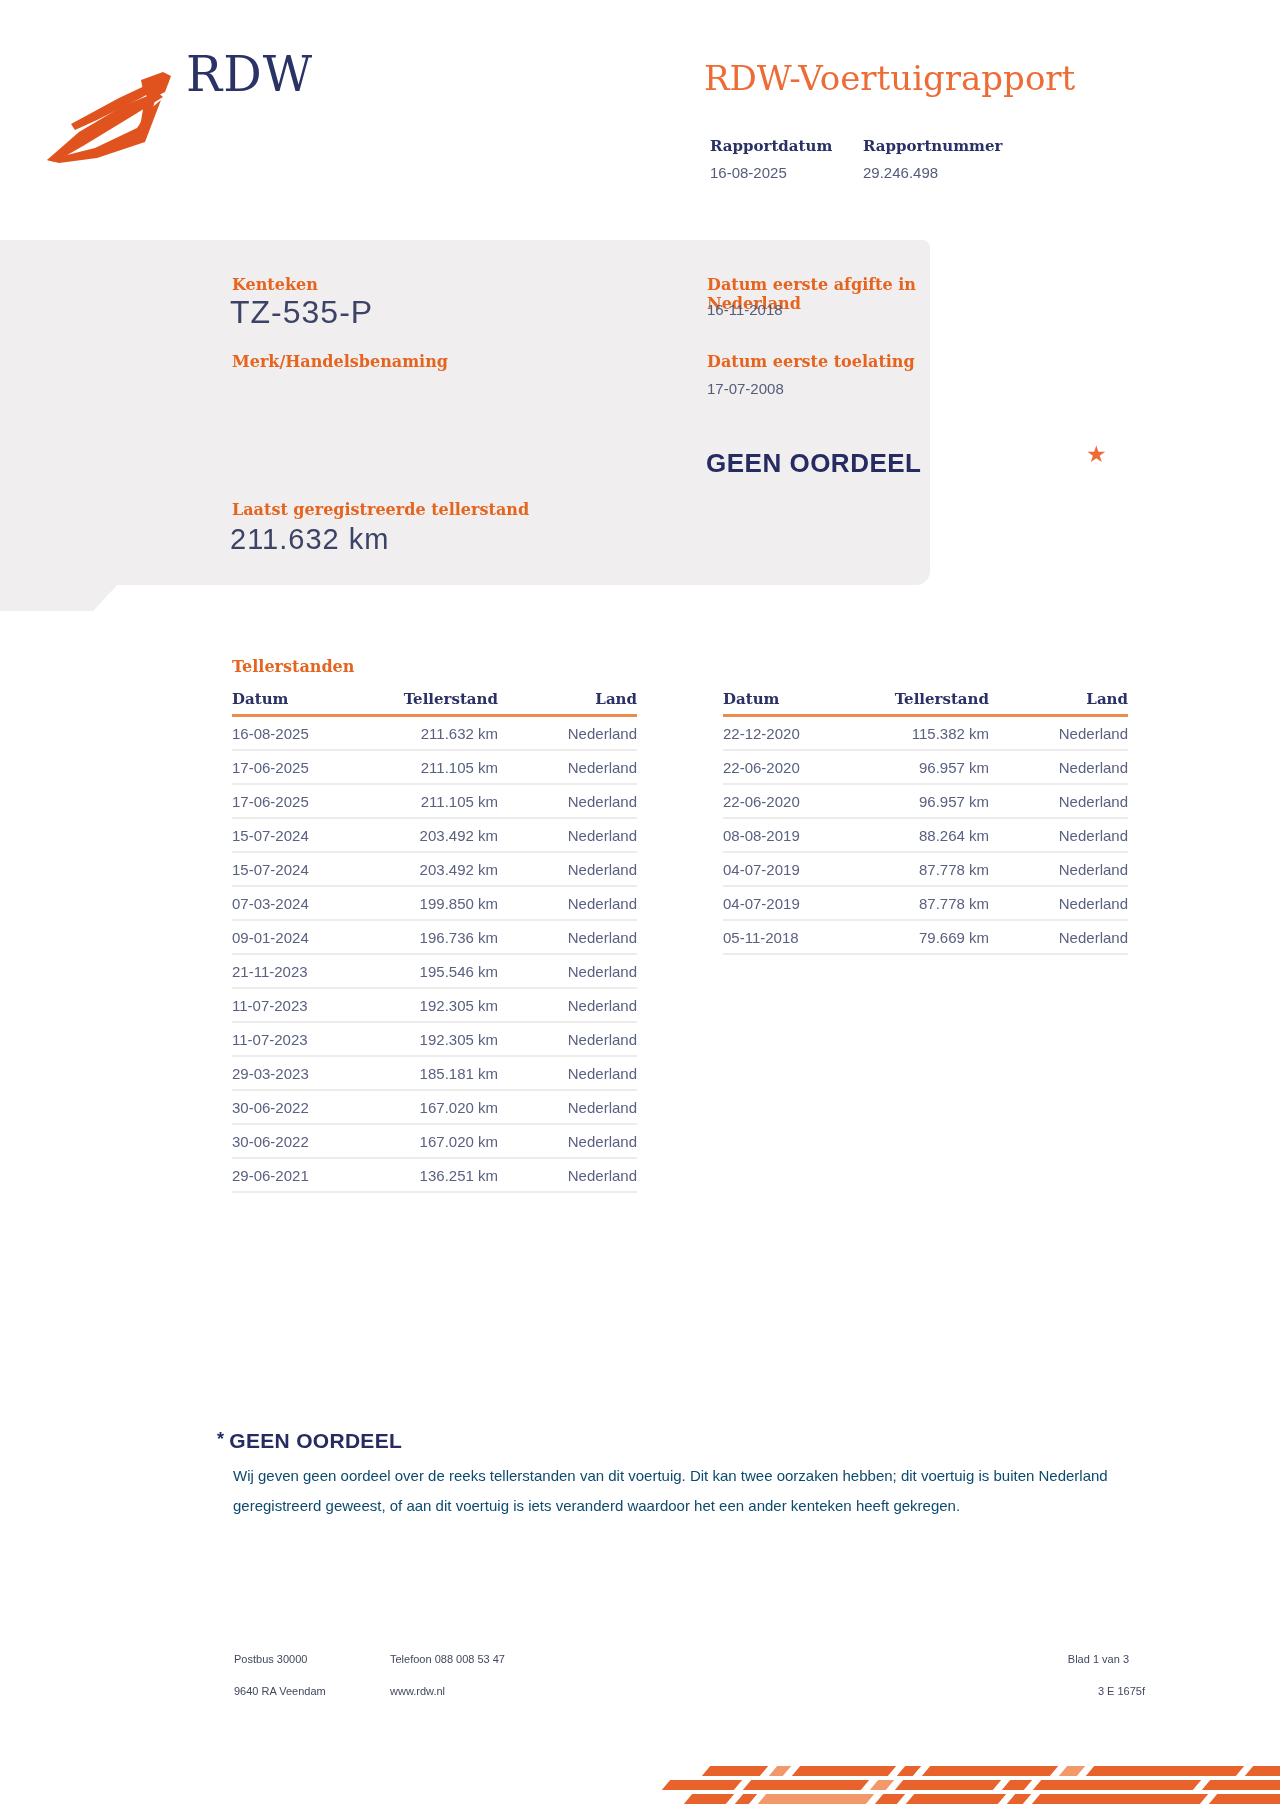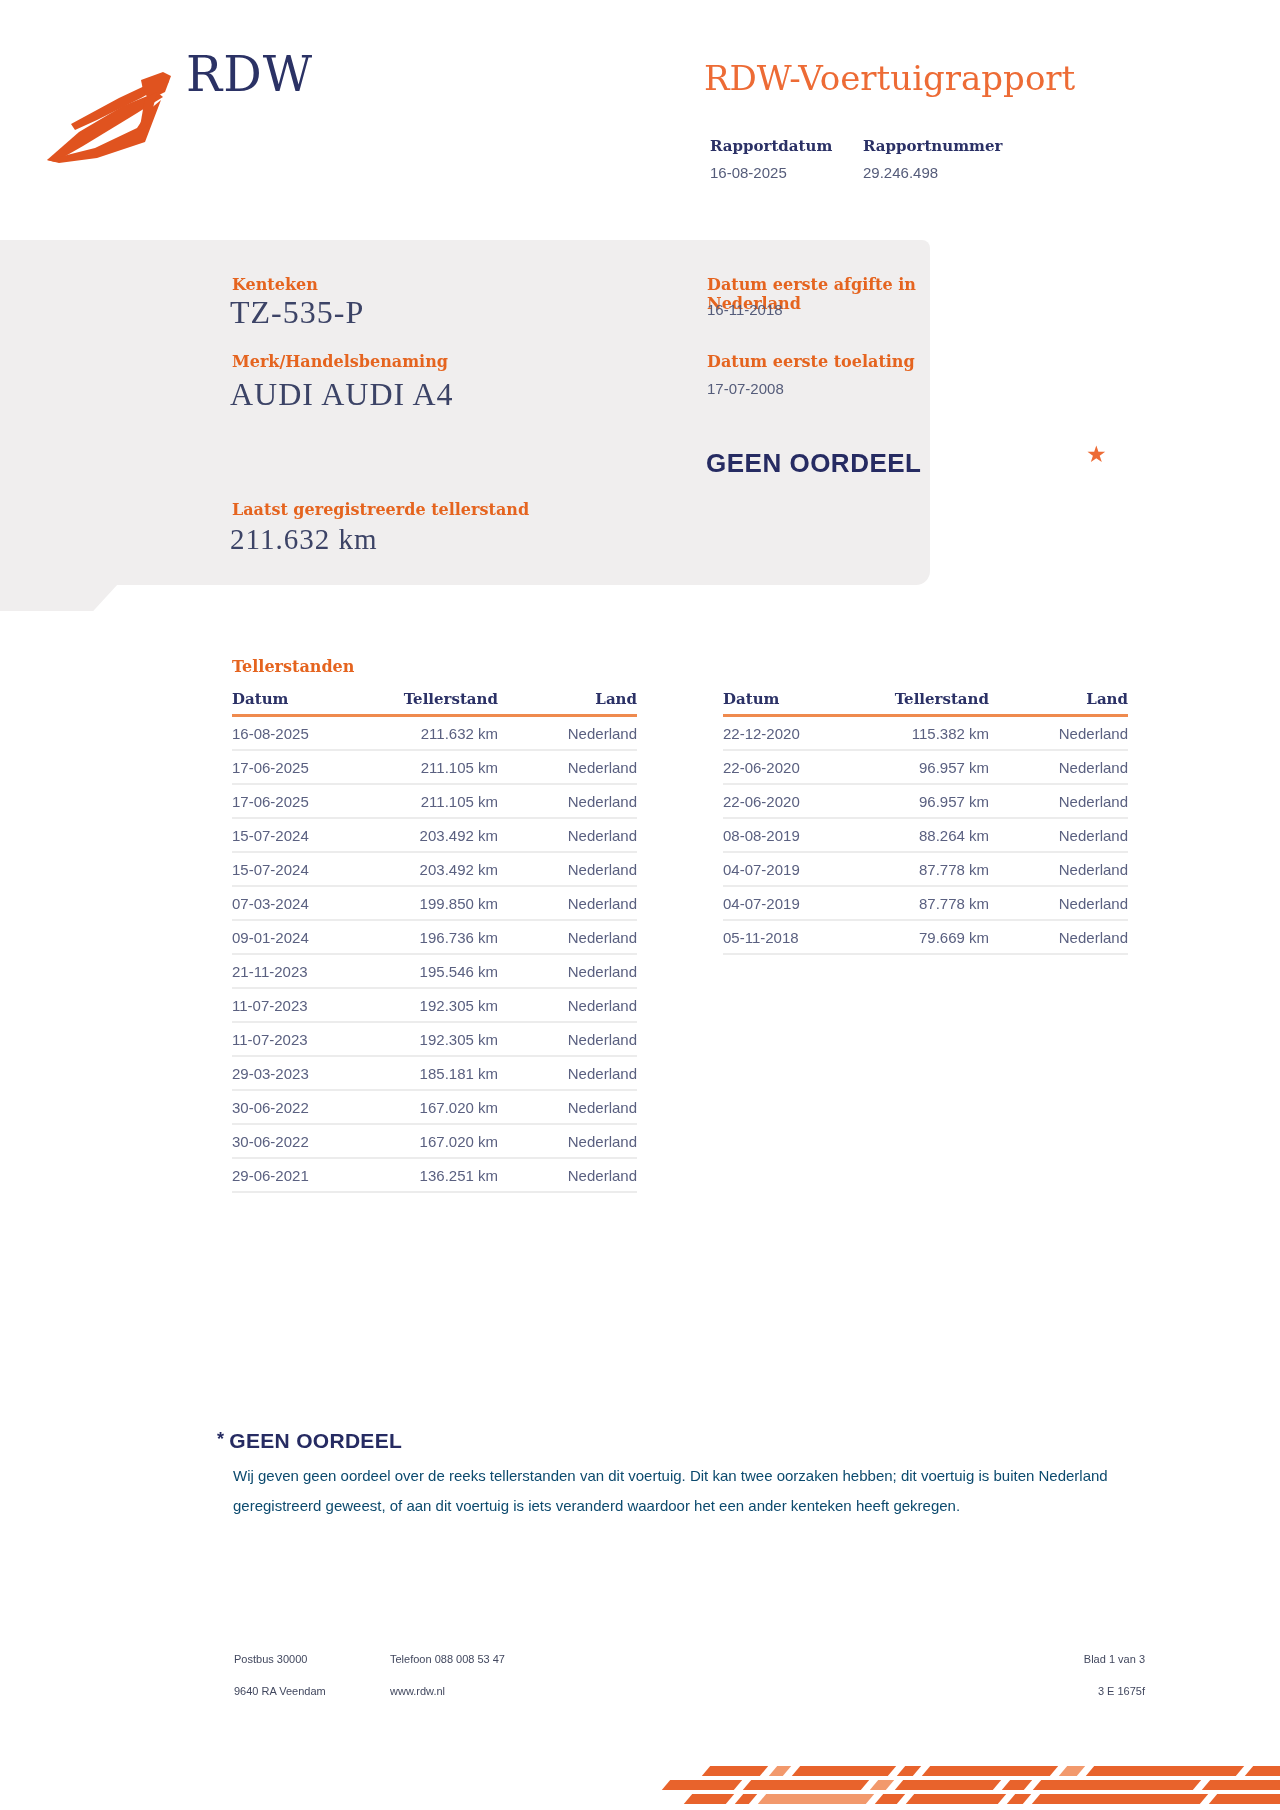--- a/index.html
+++ b/index.html
@@ -17,21 +17,21 @@
   .meta-value{position:absolute;top:164px;font-size:15px;color:#555c7a;}
   .x-datum{left:710px;} .x-nummer{left:863px;}
 
   
   .panel{position:absolute;left:0;top:240px;width:930px;height:345px;background:#f0eeee;
          border-radius:0 8px 14px 0;}
   .panel-foot{position:absolute;left:0;top:584px;width:118px;height:27px;background:#f0eeee;
               clip-path:polygon(0 0,100% 0,79% 100%,0 100%);}
   .p-label{position:absolute;font-family:"DejaVu Serif",serif;font-weight:bold;
            font-size:16px;color:#e5641f;}
-  .p-big{position:absolute;font-family:Liberation Serif, serif;font-size:32px;color:#3c4366;
+  .p-big{position:absolute;font-family:Liberation Sans, sans-serif;font-size:32px;color:#3c4366;
          letter-spacing:1px;}
   .p-val{position:absolute;font-size:15px;color:#555c7a;}
   .l-kenteken{left:232px;top:35px;} .v-kenteken{left:230px;top:54px;}
   .l-merk{left:232px;top:112px;}    .v-merk{left:230px;top:136px;}
   .l-afgifte{left:707px;top:35px;}  .v-afgifte{left:707px;top:61px;}
   .l-toelating{left:707px;top:112px;} .v-toelating{left:707px;top:140px;}
   .v-oordeel{position:absolute;left:706px;top:208px;font-family:"Liberation Sans",sans-serif;
              font-weight:bold;font-size:26px;color:#262b62;letter-spacing:.5px;}
   .v-star{position:absolute;left:1086px;top:201px;font-size:23px;color:#ed6b35;}
   .l-teller{left:232px;top:260px;} .v-teller{left:230px;top:283px;font-size:29px;}
@@ -53,21 +53,21 @@
   .fn-title{position:absolute;left:217px;top:1429px;font-weight:bold;font-size:21px;
             color:#262b62;letter-spacing:.3px;}
   .fn-title .ast{font-size:18px;margin-right:5px;vertical-align:3px;}
   .fn-text{position:absolute;left:233px;top:1461px;width:912px;font-size:15px;
            line-height:30px;color:#0c4a6e;}
 
   
   .ft{position:absolute;font-size:11px;color:#42485f;}
   .ft-a1{left:234px;top:1653px;} .ft-a2{left:234px;top:1685px;}
   .ft-ph{left:390px;top:1653px;} .ft-web{left:390px;top:1685px;}
-  .ft-page{right:135px;top:1653px;text-align:left;}
+  .ft-page{right:151px;top:1653px;text-align:left;}
   .ft-code{right:135px;top:1685px;text-align:right;}
 
   
   .stripes{position:absolute;left:660px;top:1766px;width:640px;height:44px;overflow:hidden;}
   .srow{display:flex;gap:9px;height:10px;margin-bottom:4px;}
   .srow i{display:block;height:100%;background:#e8632c;transform:skewX(-40deg);flex:0 0 auto;}
   .srow i.lt{background:#f2996c;}
   .r1{margin-left:46px;} .r2{margin-left:6px;} .r3{margin-left:28px;}
 </style>
 </head>
@@ -89,21 +89,20 @@
   <div class="meta-label x-datum">Rapportdatum</div>
   <div class="meta-label x-nummer">Rapportnummer</div>
   <div class="meta-value x-datum">16-08-2025</div>
   <div class="meta-value x-nummer">29.246.498</div>
 
   <div class="panel">
     <div class="p-label l-kenteken">Kenteken</div>
     <div class="p-big v-kenteken">TZ-535-P</div>
 
     <div class="p-label l-merk">Merk/Handelsbenaming</div>
-    <div class="p-big v-merk">AUDI AUDI A4</div>
 
     <div class="p-label l-afgifte">Datum eerste afgifte in Nederland</div>
     <div class="p-val v-afgifte">16-11-2018</div>
 
     <div class="p-label l-toelating">Datum eerste toelating</div>
     <div class="p-val v-toelating">17-07-2008</div>
 
     <div class="v-oordeel">GEEN OORDEEL</div>
     <div class="v-star">★</div>
 

